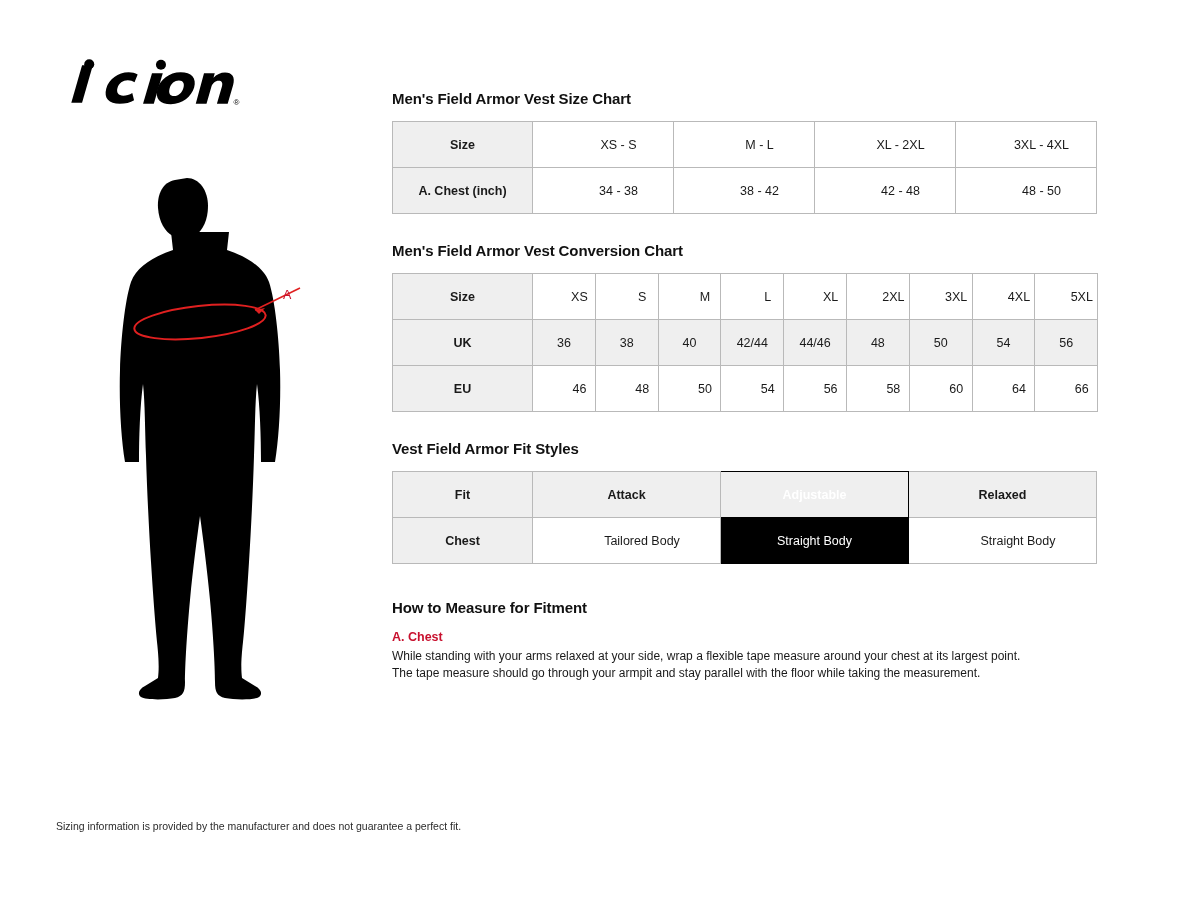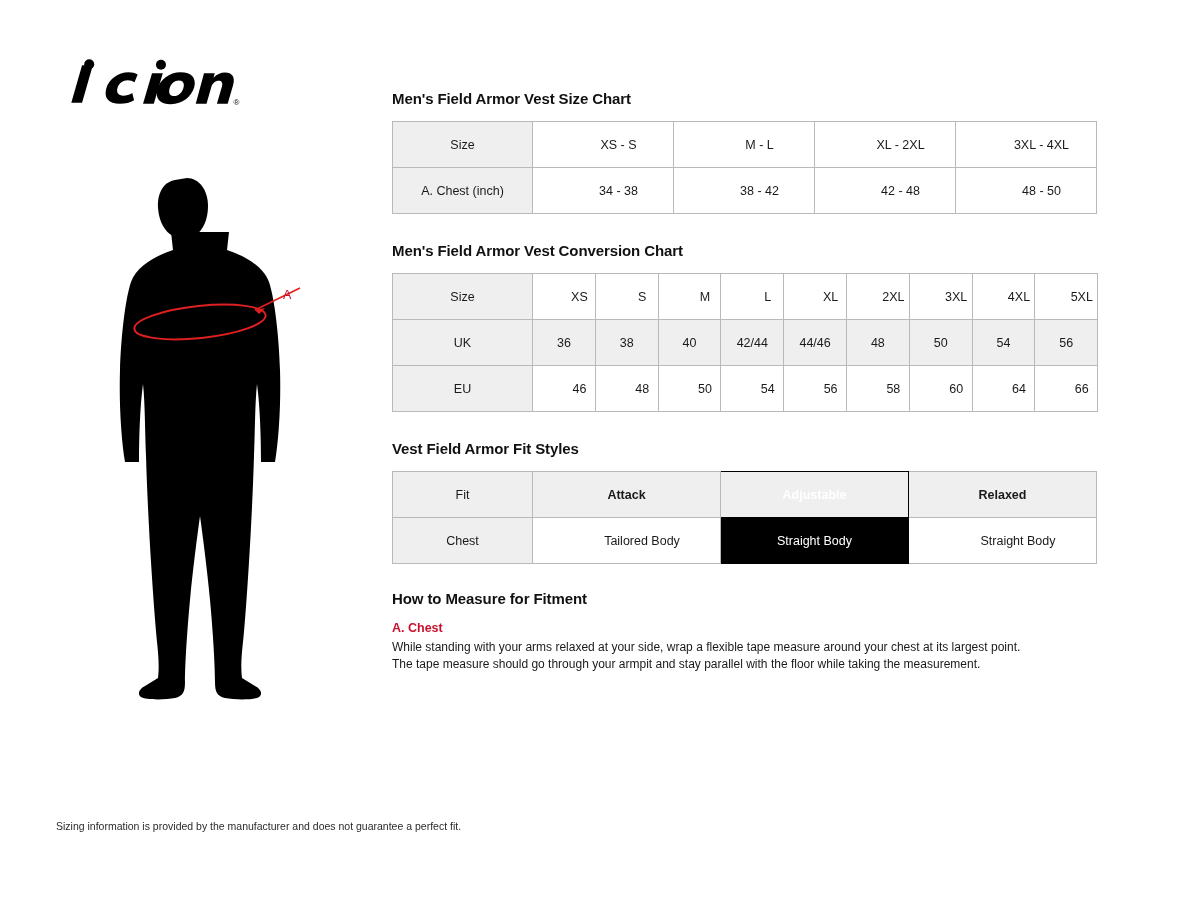--- a/index.html
+++ b/index.html
@@ -53,21 +53,21 @@
   table.chart td {
     border: 1px solid #b9b9b9;
     height: 46px;
     text-align: center;
     vertical-align: middle;
     font-size: 12.5px;
     color: #1a1a1a;
     padding: 2px 4px;
   }
   table.chart td.rowhead {
-    font-weight: normal;
+    font-weight: bold;
     background: #efefef;
   }
   table.chart tr.shaded td {
     background: #efefef;
   }
   table.chart tr.shaded td.rowhead {
     background: #efefef;
   }
   table.chart td.plain { background: #ffffff; padding-left: 35px; }
   table.chart td.inverted {
@@ -83,21 +83,21 @@
 
   
   table#conv-chart col.c0 { width: 140px; }
   table#conv-chart col.cx { width: 62.8px; }
 
   
   table#fit-chart col.c0 { width: 140px; }
   table#fit-chart col.cx { width: 188px; }
 
   
-  .measure-block { margin-top: 26px; }
+  .measure-block { margin-top: 35px; }
   .measure-sub {
     font-size: 12.5px;
     font-weight: bold;
     color: #c8102e;
     margin: 0 0 4px 0;
   }
   .measure-sub .letter { color: #c8102e; }
   .measure-text {
     font-size: 12px;
     line-height: 1.45;

